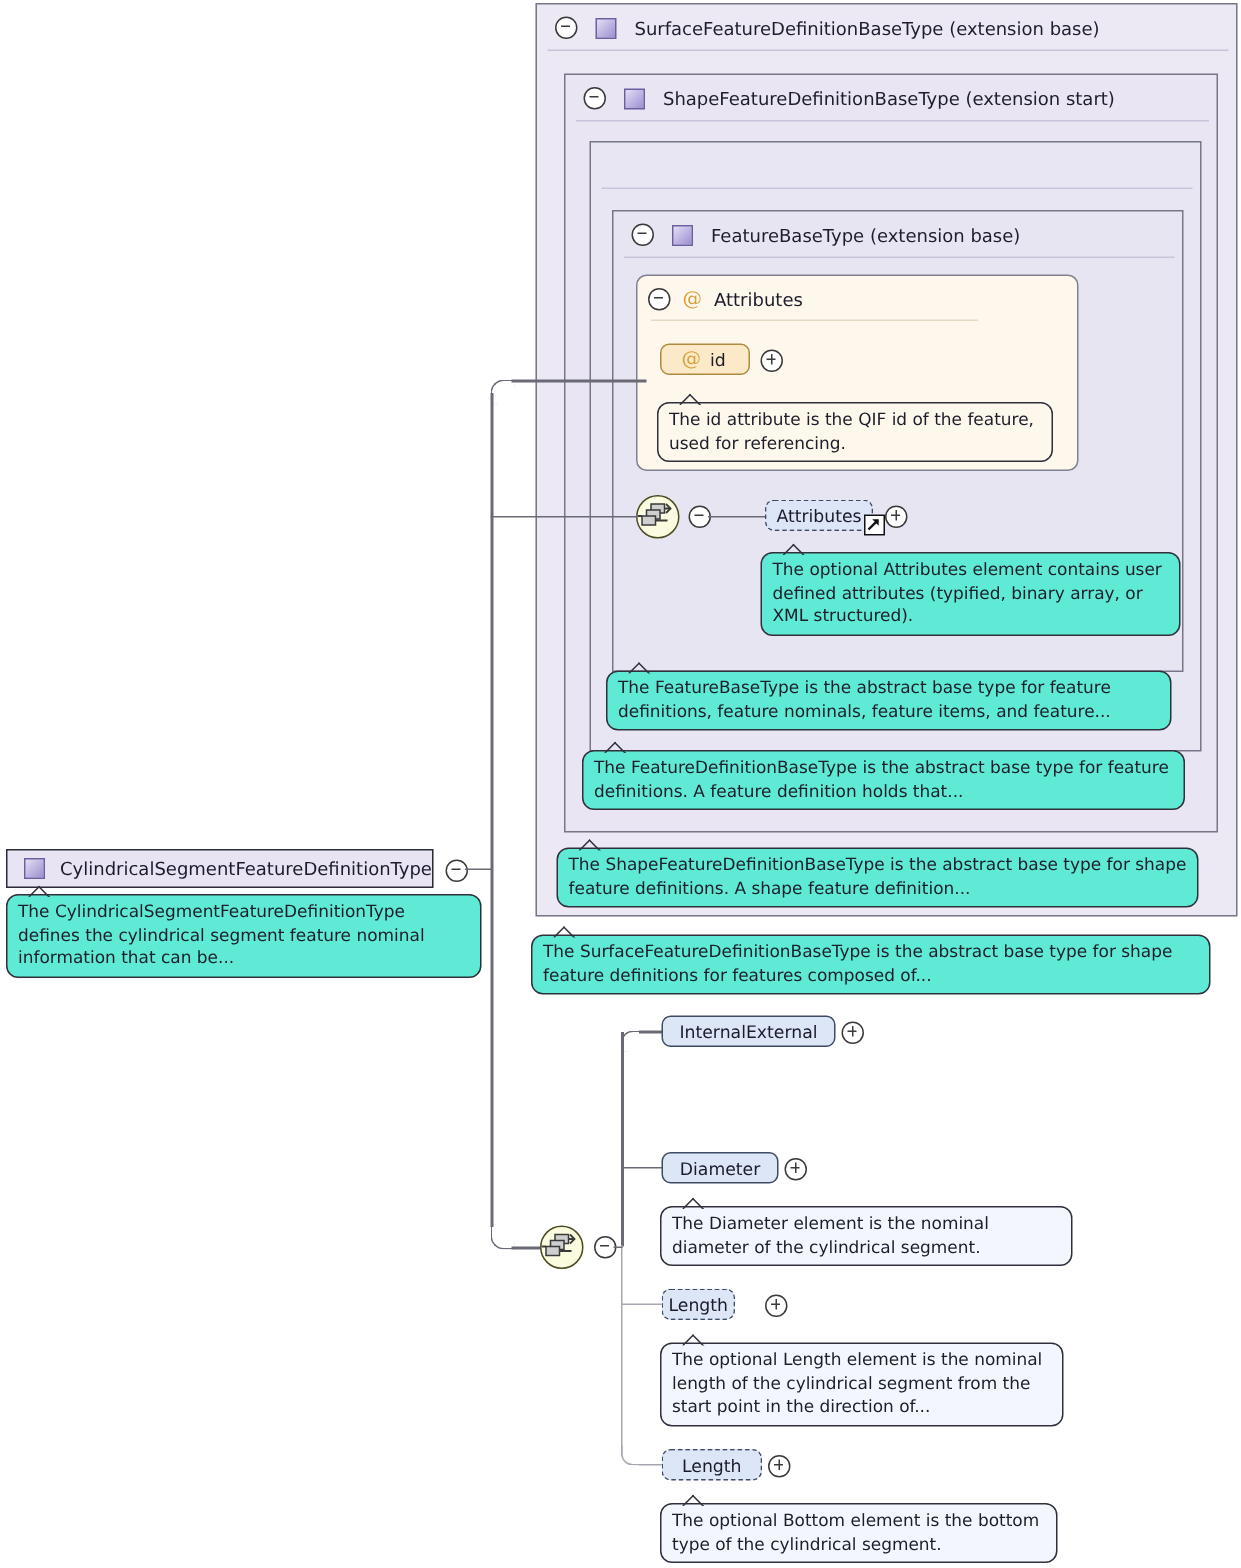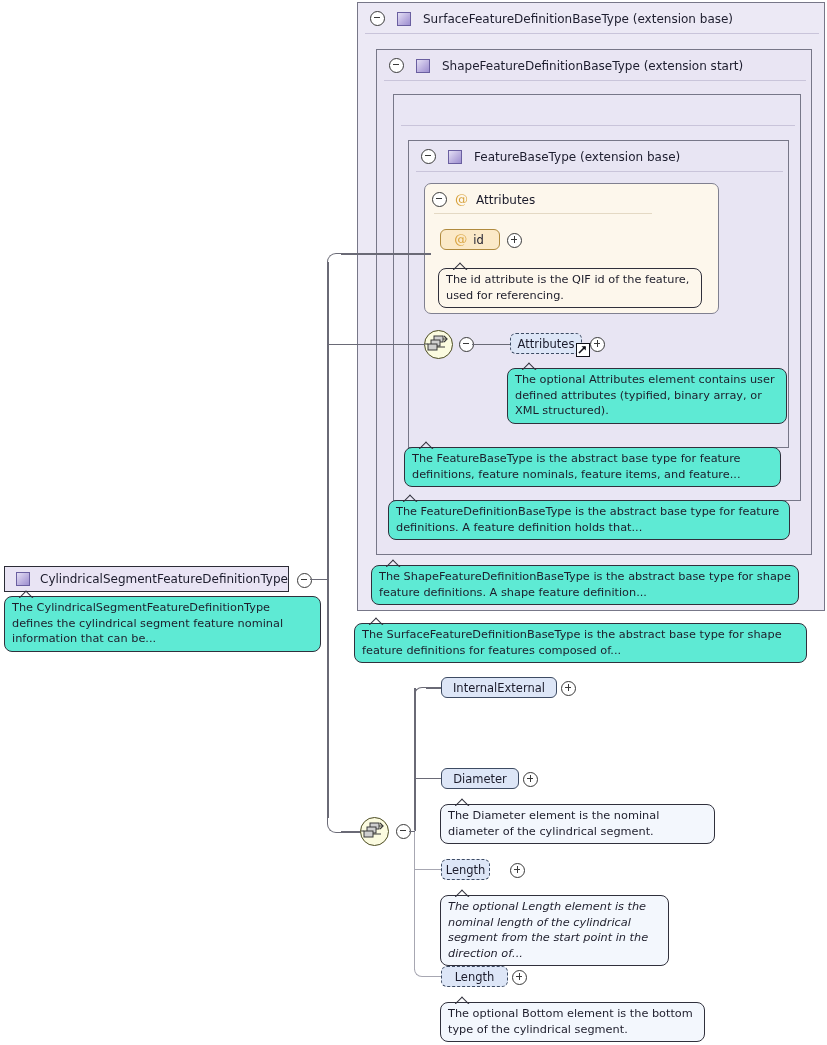--- a/index.html
+++ b/index.html
@@ -374,21 +374,21 @@
   <div class="note blue beak-host" style="left:440px; top:804px; width:275px;">
     <span class="beak"></span>
     <span>The Diameter element is the nominal diameter of the cylindrical segment.</span>
   </div>
 
   <div class="ln thin" style="left:414px; top:869px; width:29px; height:1.2px;"></div>
   <div class="pill optional" style="left:441px; top:859px; width:49px;">
     <span>Length</span>
   </div>
   <span class="toggle plus" style="position:absolute; left:510px; top:863px;"></span>
-  <div class="note blue beak-host" style="left:440px; top:895px; width:229px;font-style:italic;">
+  <div class="note blue beak-host" style="left:440px; top:895px; width:269px;">
     <span class="beak"></span>
     <span>The optional Length element is the nominal length of the cylindrical segment from the start point in the direction of...</span>
   </div>
 
   <div class="elbow thin" style="left:414px; top:963px; width:14px; height:14px; border-width:0 0 1.2px 1.2px; border-bottom-left-radius:8px;"></div>
   <div class="ln thin" style="left:426px; top:975.8px; width:18px; height:1.2px;"></div>
   <div class="pill optional" style="left:441px; top:966px; width:67px;">
     <span>Length</span>
   </div>
   <span class="toggle plus" style="position:absolute; left:512px; top:970px;"></span>

